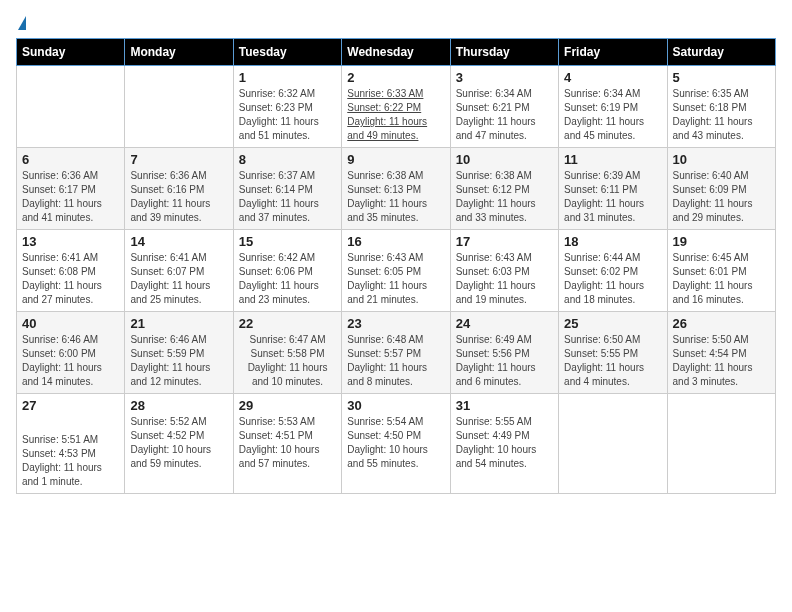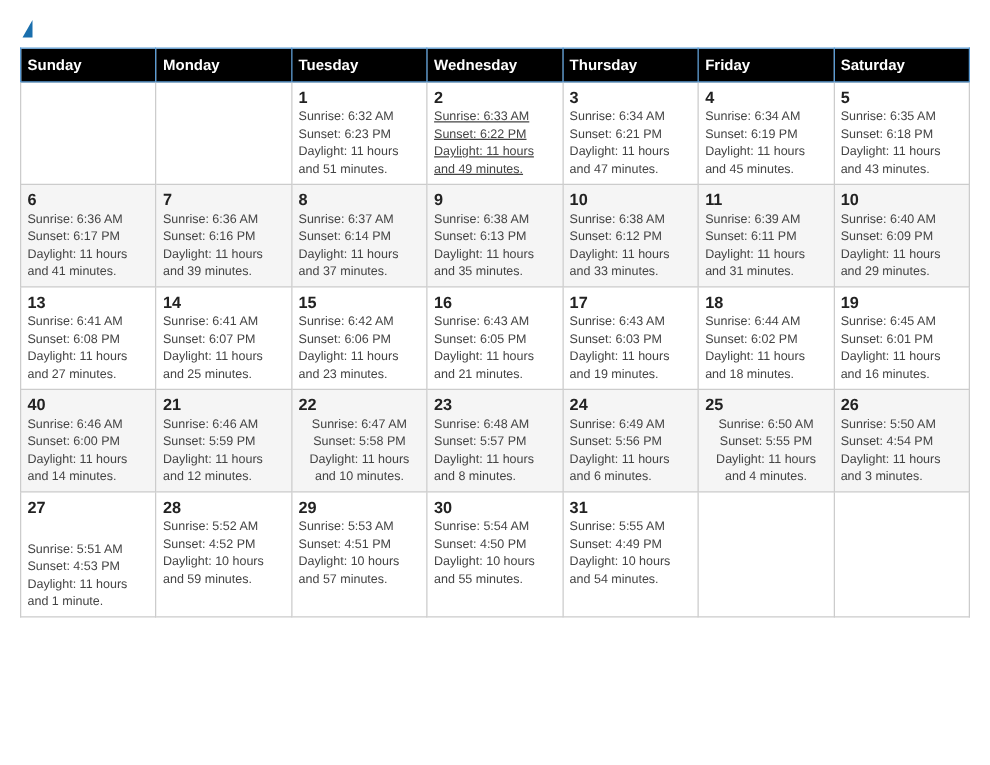--- a/index.html
+++ b/index.html
@@ -270,21 +270,21 @@
 Daylight: 11 hours and 8 minutes.</div>
         </td>
         <td>
           <div class="day-number">24</div>
           <div class="day-info" style="white-space: pre-line;">Sunrise: 6:49 AM
 Sunset: 5:56 PM
 Daylight: 11 hours and 6 minutes.</div>
         </td>
         <td>
           <div class="day-number">25</div>
-          <div class="day-info" style="white-space: pre-line; text-align: center;">Sunrise: 6:50 AM
+          <div class="day-info" style="white-space: pre-line;">Sunrise: 6:50 AM
 Sunset: 5:55 PM
 Daylight: 11 hours and 4 minutes.</div>
         </td>
         <td>
           <div class="day-number">26</div>
           <div class="day-info" style="white-space: pre-line;">Sunrise: 5:50 AM
 Sunset: 4:54 PM
 Daylight: 11 hours and 3 minutes.</div>
         </td>
       </tr>

